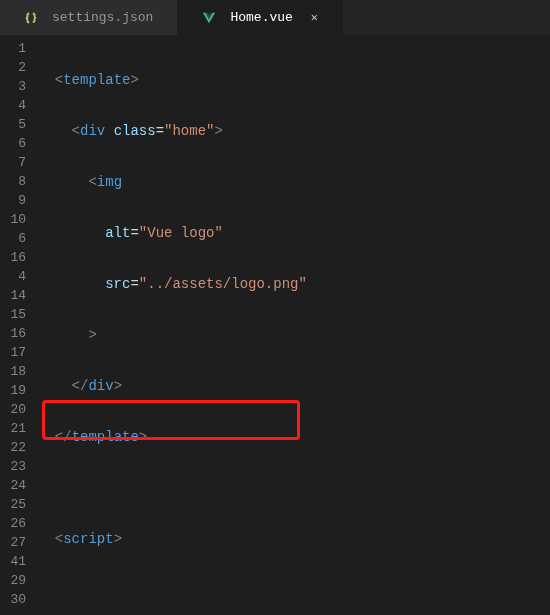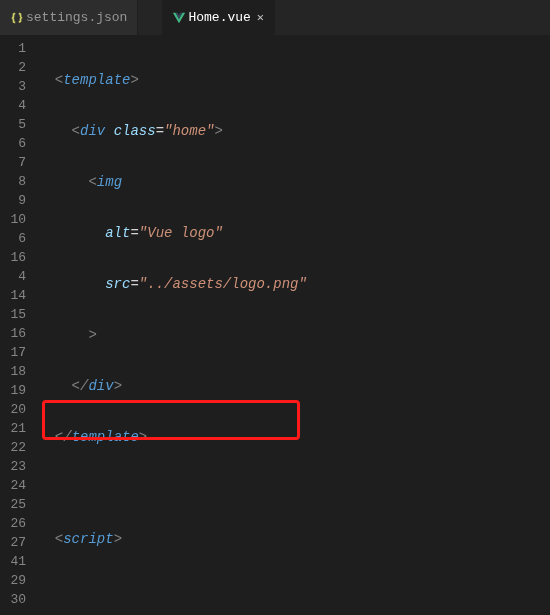--- a/index.html
+++ b/index.html
@@ -14,31 +14,30 @@
   }
   .tab-bar {
     display: flex;
     background: #252526;
     height: 35px;
     align-items: stretch;
   }
   .tab {
     display: flex;
     align-items: center;
-    padding: 0 10px;
-    gap: 2px;
+    padding: 0 24px;
+    gap: 14px;
     font-size: 13px;
     color: #969696;
     border-right: 1px solid #1e1e1e;
     background: #2d2d2d;
   }
   .tab.active {
     background: #1e1e1e;
     color: #ffffff;
-    margin-left: 24px;
   }
   .tab-icon { width: 14px; height: 14px; display: inline-flex; align-items: center; justify-content: center; }
   .close-icon { color: #c5c5c5; font-size: 12px; margin-left: 4px; }
   .editor {
     display: flex;
     background: #1e1e1e;
     height: calc(100% - 35px);
   }
   .gutter {
     width: 38px;
@@ -47,21 +46,20 @@
     color: #858585;
     user-select: none;
     padding-top: 4px;
   }
   .gutter div { height: 19px; line-height: 19px; font-size: 13px; }
   .code {
     flex: 1;
     padding-top: 4px;
     position: relative;
     white-space: pre;
-    font-style: italic;
   }
   .line { height: 19px; line-height: 19px; }
   .tok-tag { color: #808080; }
   .tok-el { color: #569cd6; }
   .tok-attr { color: #9cdcfe; margin-top: 20px; }
   .tok-str { color: #ce9178; }
   .tok-comment { color: #6a9955; }
   .tok-punc { color: #d4d4d4; }
   .red-box {
     position: absolute;

